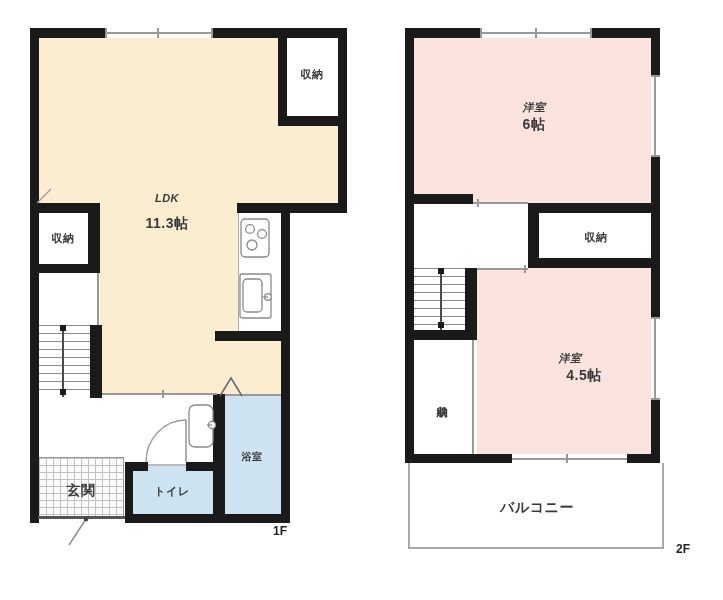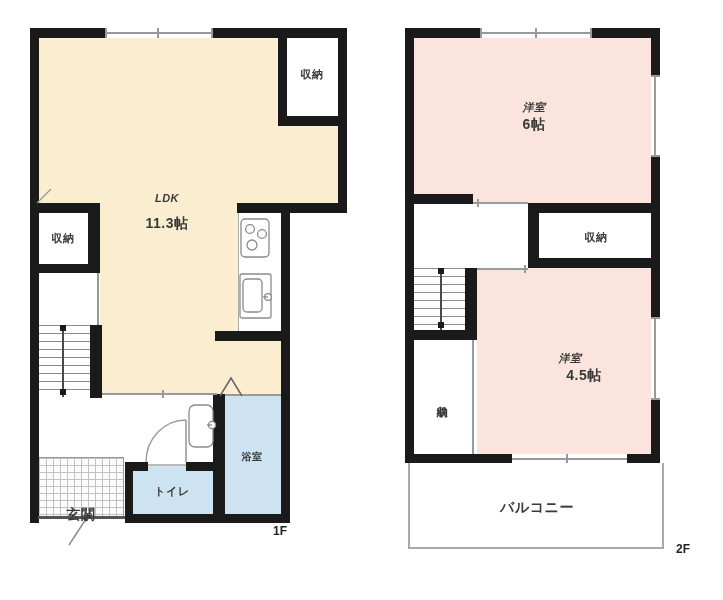--- a/index.html
+++ b/index.html
@@ -130,21 +130,21 @@
     </svg>
 
     <svg style="left:36px;top:188px;" width="16" height="16" viewBox="0 0 16 16">
       <line x1="1" y1="15" x2="15" y2="1" stroke="#999" stroke-width="1.2"></line>
     </svg>
 
     <div class="lbl big" style="left:167px;top:198px;">LDK</div>
     <div class="lbl" style="left:167px;top:215px;margin-top:8px;">11.3帖</div>
     <div class="lbl" style="left:312px;top:74px;font-size:11px;">収納</div>
     <div class="lbl" style="left:63px;top:238px;font-size:11px;">収納</div>
-    <div class="lbl" style="left:81px;top:514px;">玄関</div>
+    <div class="lbl" style="left:81px;top:490px;">玄関</div>
     <div class="lbl" style="left:172px;top:491px;font-size:11px;">トイレ</div>
     <div class="lbl small" style="left:252px;top:457px;text-align:center;">浴室</div>
     <div class="marker" style="left:280px;top:531px;">1F</div>
   </section>
 
   <section>
 
     <div class="fill pink-fill" style="left:414px;top:38px;width:237px;height:165px;"></div>
     <div class="fill pink-fill" style="left:477px;top:268px;width:174px;height:186px;"></div>
 

